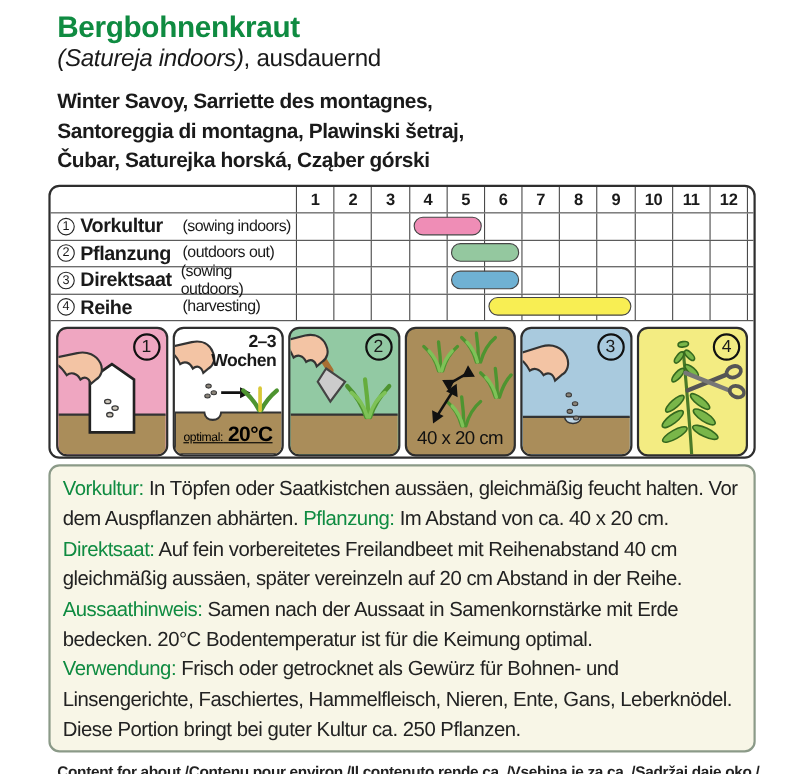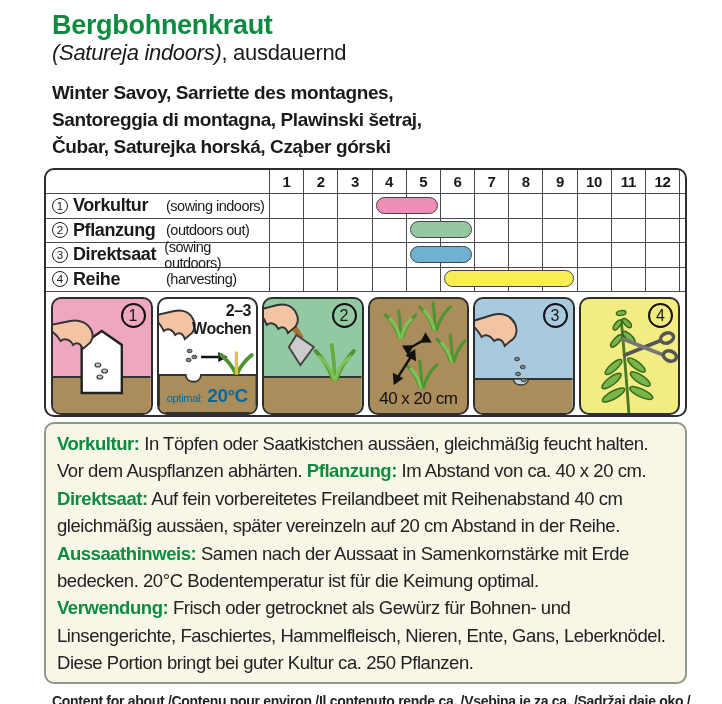--- a/index.html
+++ b/index.html
@@ -29,29 +29,29 @@
   .rname{font-weight:bold;font-size:18px;letter-spacing:-0.4px;width:88px;}
   .ren{font-size:14.5px;letter-spacing:-0.5px;}
   .bar{position:absolute;top:2.5px;height:17px;border:1.5px solid #454545;border-radius:9px;box-sizing:border-box;}
   
   .panels{display:flex;gap:4px;padding:5px;height:118px;}
   .panel{flex:1;border:2px solid #2e2e2e;border-radius:10px;position:relative;overflow:hidden;box-sizing:border-box;}
   .panel svg{position:absolute;left:0;top:0;width:100%;height:100%;}
   .badge{position:absolute;top:4px;right:5px;width:25px;height:25px;border:2px solid #111;border-radius:50%;
     display:flex;align-items:center;justify-content:center;font-size:16px;box-sizing:border-box;z-index:3;}
   .p2-weeks{position:absolute;top:3px;right:5px;font-size:16px;font-weight:bold;text-align:right;line-height:18px;letter-spacing:-0.5px;z-index:3;margin-left:16px;}
-  .p2-optimal{position:absolute;bottom:6px;left:0;width:100%;text-align:center;z-index:3;color:#0369a1;}
+  .p2-optimal{position:absolute;bottom:6px;left:0;width:100%;text-align:center;z-index:3;color:#000000;text-decoration:underline;}
   .p2-optimal .ol{font-size:11px;letter-spacing:-0.3px;}
   .p2-optimal .ov{font-size:19px;font-weight:bold;letter-spacing:-0.5px;}
   .p4-spacing{position:absolute;bottom:4px;left:0;width:100%;text-align:center;font-size:17px;font-weight:normal;letter-spacing:-0.5px;color:#111;z-index:3;}
   
   .care{left:44px;top:422px;width:643px;height:262px;border:2px solid #8b9a88;border-radius:10px;
     box-sizing:border-box;background:#f8f6e7;padding:6px 11px;}
   .care p{margin:0;font-size:18.5px;line-height:27.4px;letter-spacing:-0.45px;color:#222;}
-  .kw{color:#0f8b41;font-weight:bold;}
+  .kw{color:#0f8b41;font-weight:normal;}
   
   .footer{left:52px;top:693px;font-size:14px;font-weight:bold;letter-spacing:-0.3px;color:#222;white-space:nowrap;}
 </style>
 </head>
 <body>
 
 <div class="abs title">Bergbohnenkraut</div>
 <div class="abs subtitle">
   <span class="latin">(Satureja indoors)</span><span>, ausdauernd</span>
 </div>

